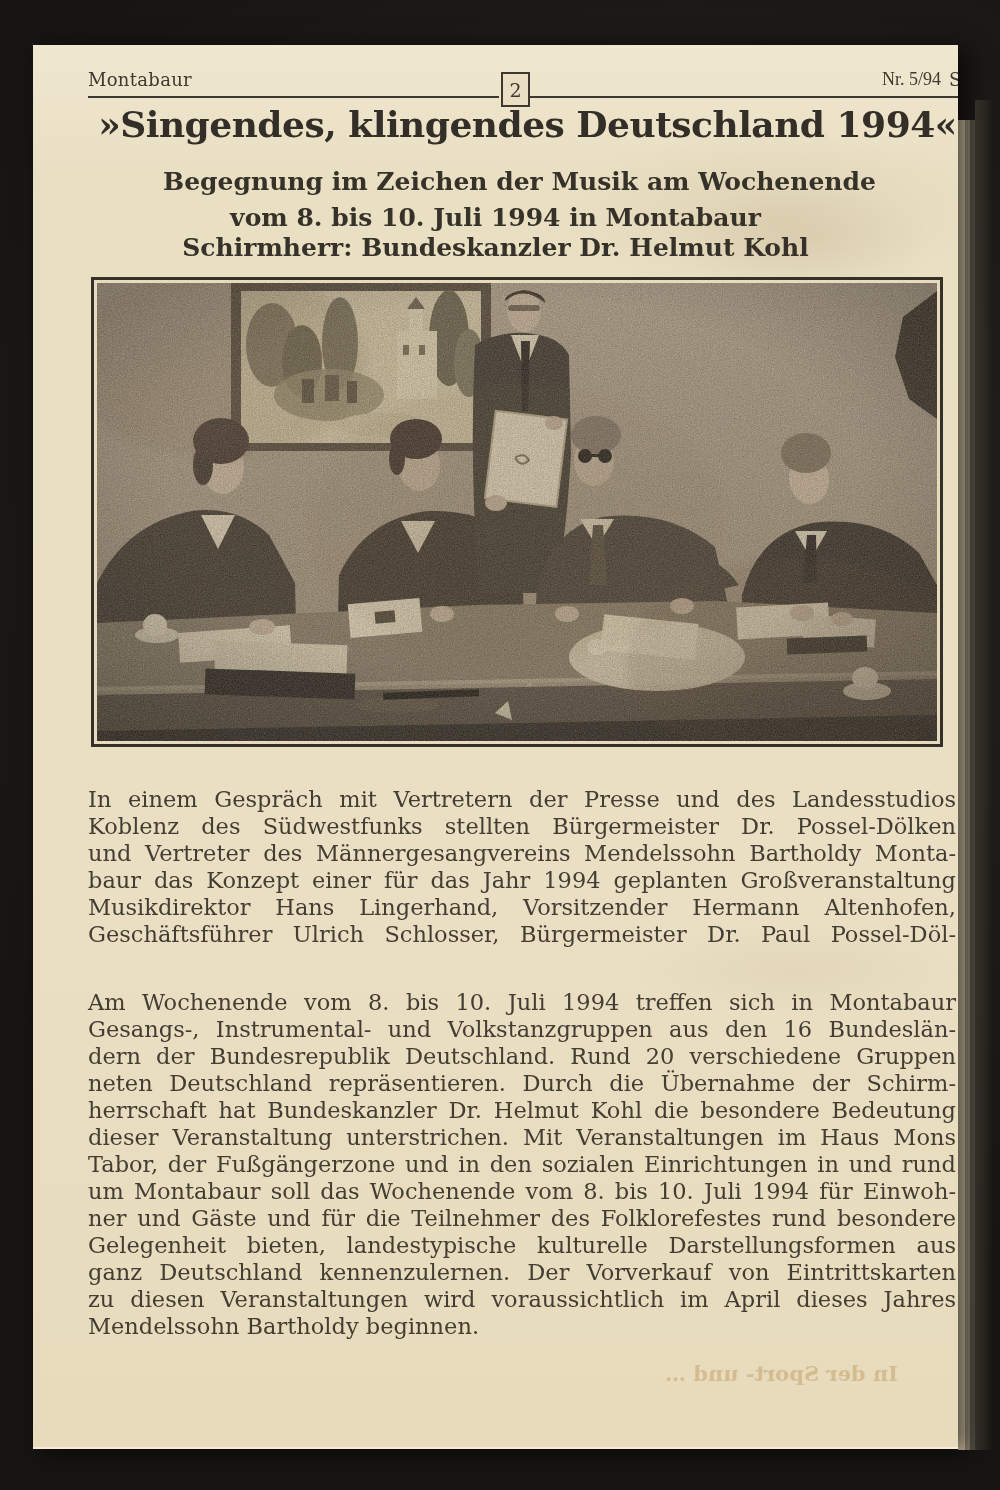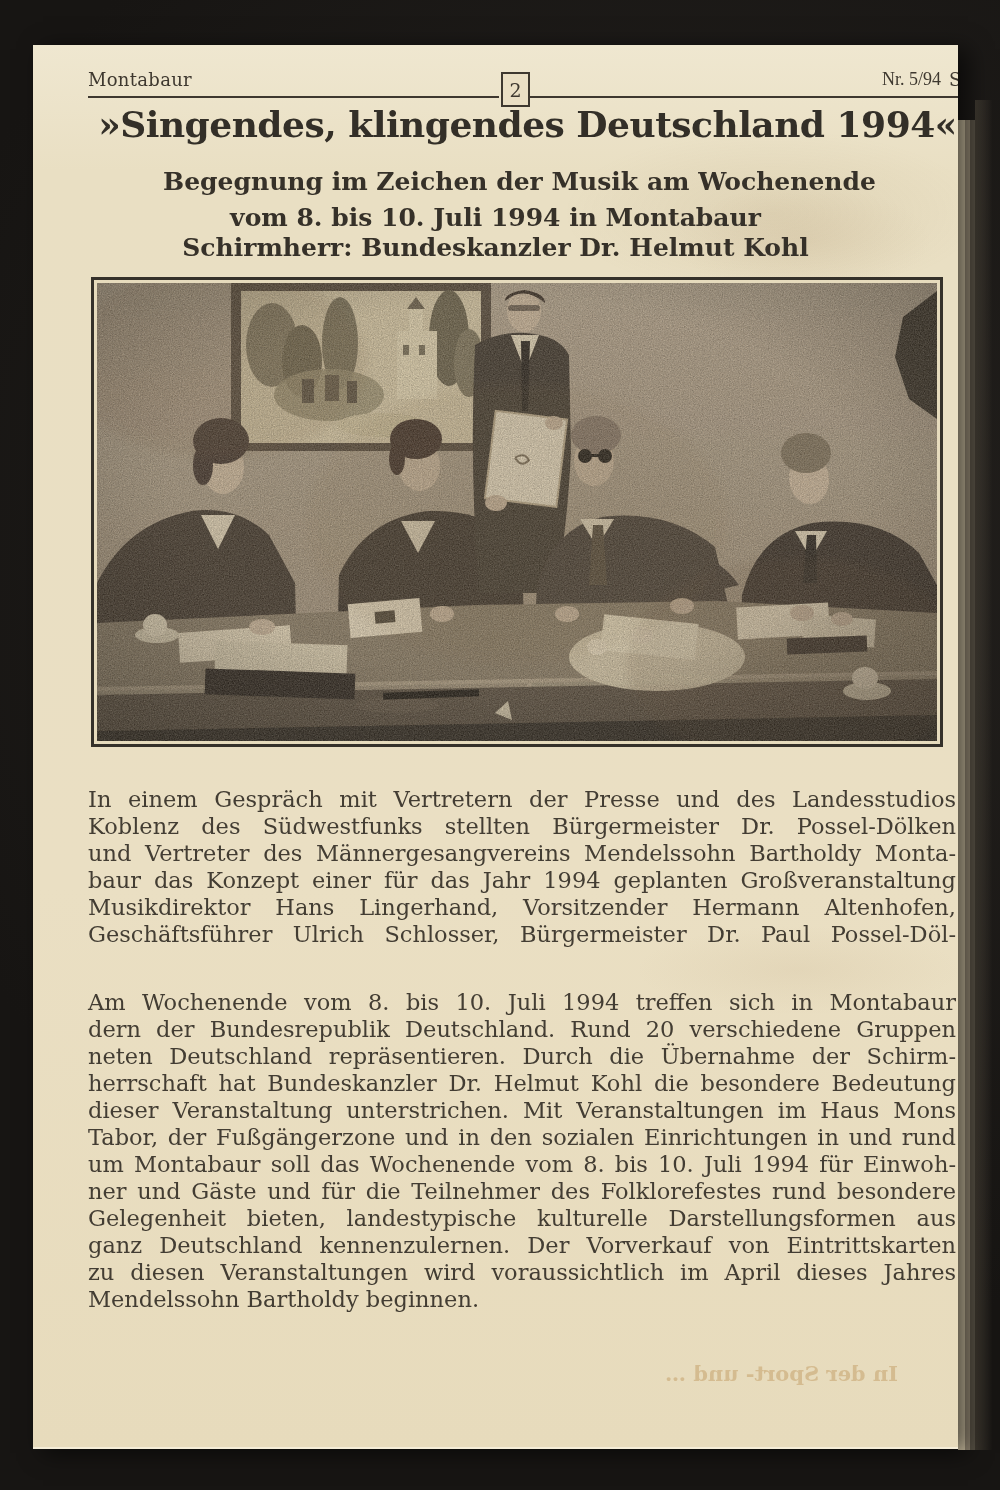--- a/index.html
+++ b/index.html
@@ -248,20 +248,21 @@
     <div class="para p1">
         <div class="line">In einem Gespräch mit Vertretern der Presse und des Landesstudios</div>
         <div class="line">Koblenz des Südwestfunks stellten Bürgermeister Dr. Possel-Dölken</div>
         <div class="line">und Vertreter des Männergesangvereins Mendelssohn Bartholdy Monta-</div>
         <div class="line">baur das Konzept einer für das Jahr 1994 geplanten Großveranstaltung</div>
         <div class="line">Musikdirektor Hans Lingerhand, Vorsitzender Hermann Altenhofen,</div>
         <div class="line">Geschäftsführer Ulrich Schlosser, Bürgermeister Dr. Paul Possel-Döl-</div>
       </div>
     <div class="para p2">
         <div class="line">Am Wochenende vom 8. bis 10. Juli 1994 treffen sich in Montabaur</div>
+        <div class="line">Gesangs-, Instrumental- und Volkstanzgruppen aus den 16 Bundeslän-</div>
         <div class="line">dern der Bundesrepublik Deutschland. Rund 20 verschiedene Gruppen</div>
         <div class="line">neten Deutschland repräsentieren. Durch die Übernahme der Schirm-</div>
         <div class="line">herrschaft hat Bundeskanzler Dr. Helmut Kohl die besondere Bedeutung</div>
         <div class="line">dieser Veranstaltung unterstrichen. Mit Veranstaltungen im Haus Mons</div>
         <div class="line">Tabor, der Fußgängerzone und in den sozialen Einrichtungen in und rund</div>
         <div class="line">um Montabaur soll das Wochenende vom 8. bis 10. Juli 1994 für Einwoh-</div>
         <div class="line">ner und Gäste und für die Teilnehmer des Folklorefestes rund besondere</div>
         <div class="line">Gelegenheit bieten, landestypische kulturelle Darstellungsformen aus</div>
         <div class="line">ganz Deutschland kennenzulernen. Der Vorverkauf von Eintrittskarten</div>
         <div class="line">zu diesen Veranstaltungen wird voraussichtlich im April dieses Jahres</div>

